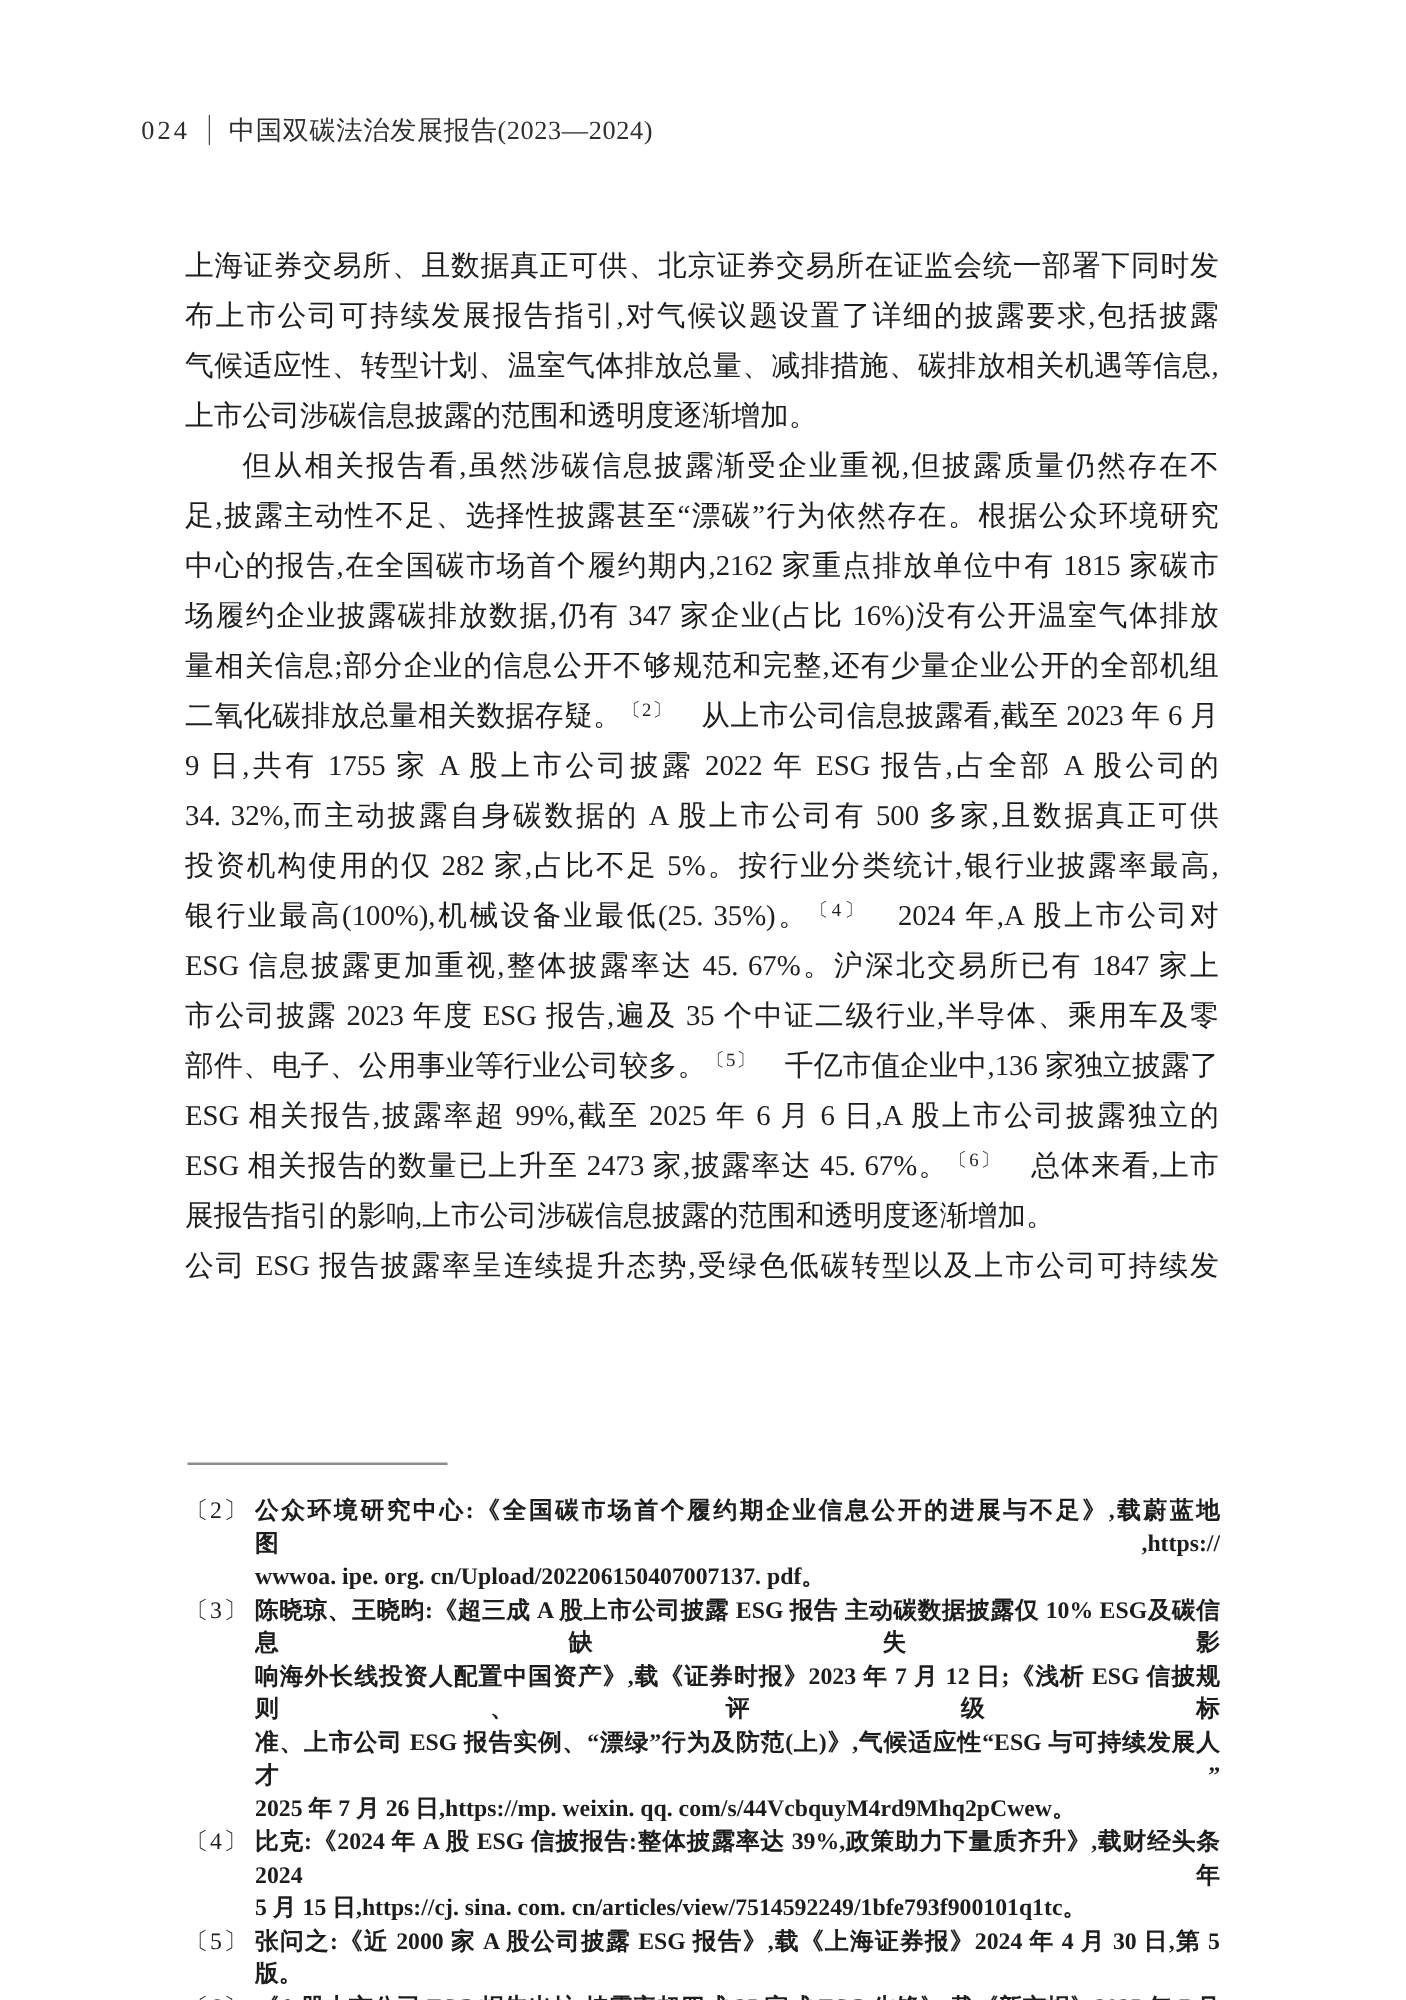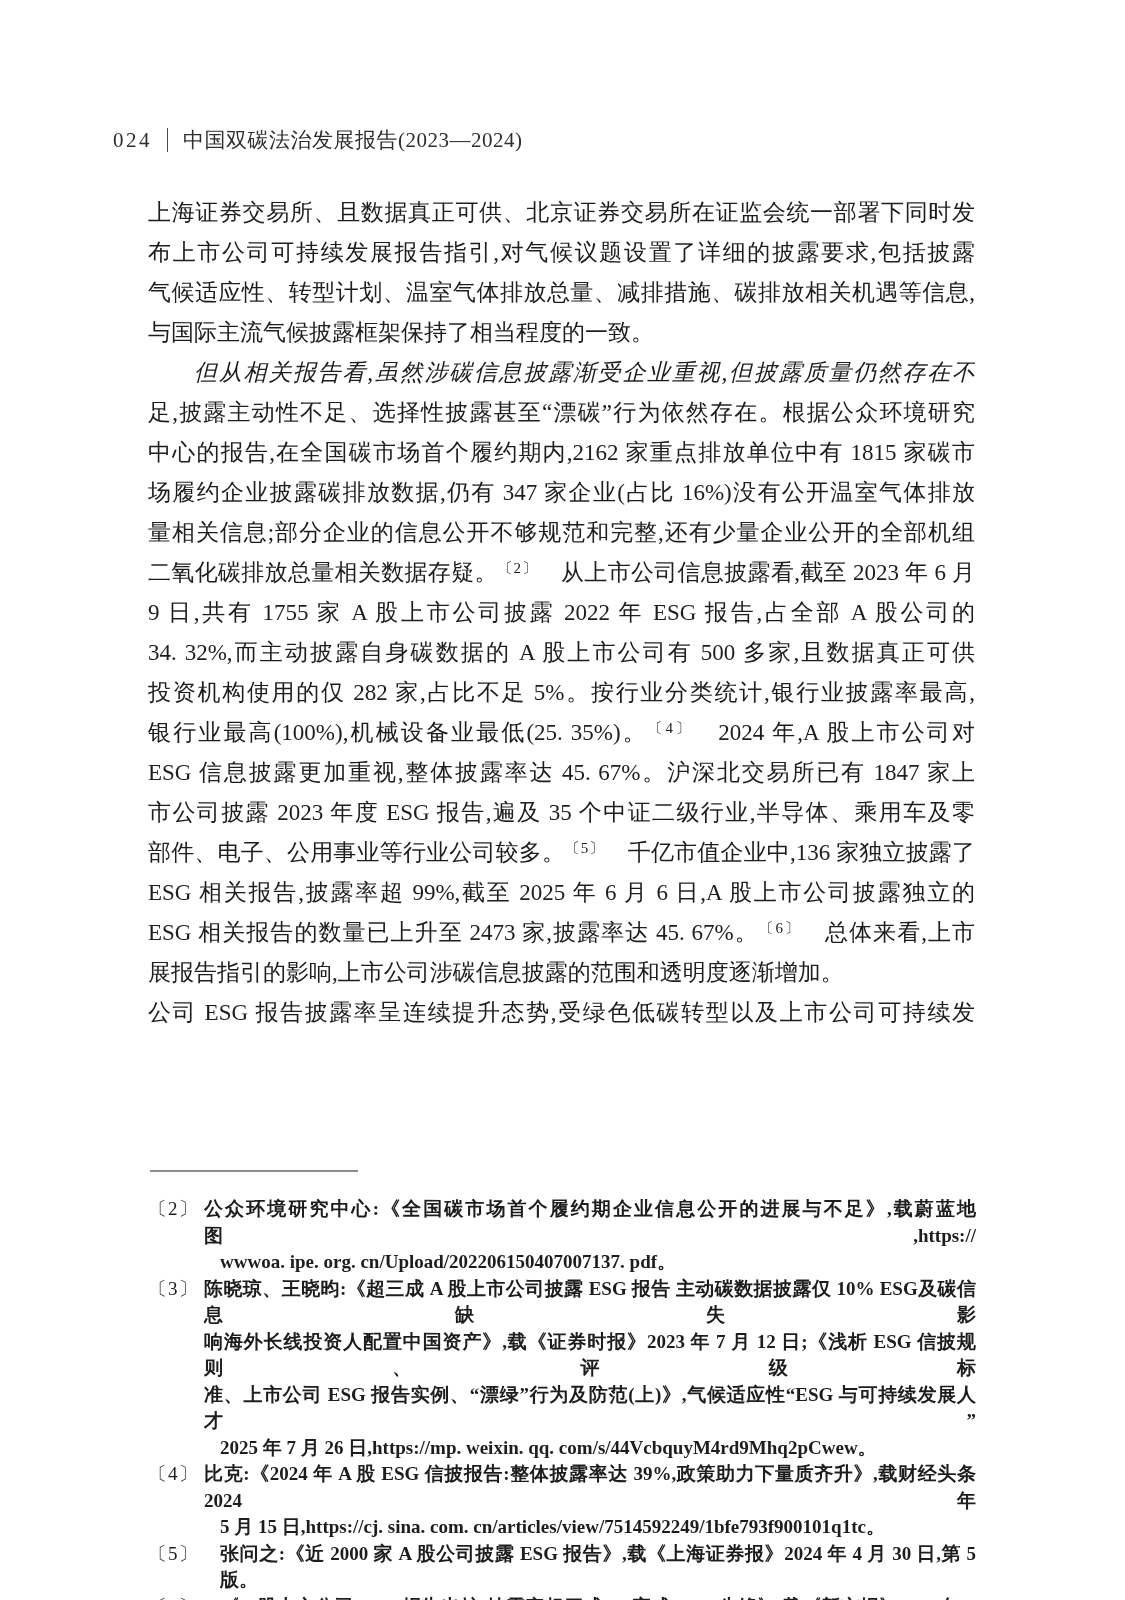--- a/index.html
+++ b/index.html
@@ -3,54 +3,54 @@
 <meta charset="utf-8">
 <style>
   html,body{margin:0;padding:0;background:#ffffff;}
   .page{
     position:relative;width:1125px;height:1600px;overflow:hidden;
     background:var(--bg,#ffffff);
     color:var(--text,#1d1d1d);
     font-family:"Liberation Serif","DejaVu Serif",serif;
   }
   
-  .header{position:absolute;left:113px;top:90px;display:flex;align-items:center;font-size:21px;color:#2e2e2e;margin-top:36px;}
+  .header{position:absolute;left:113px;top:90px;display:flex;align-items:center;font-size:21px;color:#2e2e2e;}
   .pagenum{letter-spacing:2.5px;}
   .hsep{display:inline-block;width:1px;height:24px;background:#4a4a4a;margin:0 15px;}
   .htitle{letter-spacing:0.5px;}
   
   .bodytext{position:absolute;left:148px;top:193px;width:827px;font-size:23px;}
   .line{line-height:40px;height:40px;text-align:justify;text-align-last:justify;overflow:hidden;}
   .line.plast{text-align-last:left;}
-  .para.indent .line:first-child{text-indent:46px;font-style:italic;}
+  .para.indent .line:first-child{text-indent:46px;}
   .fnref{font-size:15px;line-height:0;vertical-align:7px;letter-spacing:0.5px;}
   
   .fnrule{position:absolute;left:150px;top:1170px;width:208px;height:0;border-top:2px solid var(--divider,#8c8c8c);}
   .footnotes{position:absolute;left:148px;top:1196px;width:828px;font-size:19px;}
   .footnote{position:relative;padding-left:56px;}
   .fnlabel{position:absolute;left:0;top:0;line-height:26.5px;letter-spacing:1px;}
   .fnline{line-height:26.5px;text-align:justify;text-align-last:justify;overflow:hidden;font-weight:bold;}
-  .fnline.plast{text-align-last:left;margin-left:16px;}
+  .fnline.plast{text-align-last:left;}
 </style>
 </head>
 <body>
 
 <div class="page">
   <div class="header">
     <span class="pagenum">024</span>
     <span class="hsep"></span>
     <span class="htitle">中国双碳法治发展报告(2023—2024)</span>
   </div>
 
   <div class="bodytext">
       <div class="para">
         <div class="line">上海证券交易所、且数据真正可供、北京证券交易所在证监会统一部署下同时发</div>
         <div class="line">布上市公司可持续发展报告指引,对气候议题设置了详细的披露要求,包括披露</div>
         <div class="line">气候适应性、转型计划、温室气体排放总量、减排措施、碳排放相关机遇等信息,</div>
-        <div class="line plast">与国际主流气候披露框架保持了相当程度的一致。</div>
+        <div class="line plast">上市公司涉碳信息披露的范围和透明度逐渐增加。</div>
       </div>
       <div class="para indent">
         <div class="line">但从相关报告看,虽然涉碳信息披露渐受企业重视,但披露质量仍然存在不</div>
         <div class="line">足,披露主动性不足、选择性披露甚至“漂碳”行为依然存在。根据公众环境研究</div>
         <div class="line">中心的报告,在全国碳市场首个履约期内,2162 家重点排放单位中有 1815 家碳市</div>
         <div class="line">场履约企业披露碳排放数据,仍有 347 家企业(占比 16%)没有公开温室气体排放</div>
         <div class="line">量相关信息;部分企业的信息公开不够规范和完整,还有少量企业公开的全部机组</div>
         <div class="line">二氧化碳排放总量相关数据存疑。<sup class="fnref">〔2〕</sup>　从上市公司信息披露看,截至 2023 年 6 月</div>
         <div class="line">9 日,共有 1755 家 A 股上市公司披露 2022 年 ESG 报告,占全部 A 股公司的</div>
         <div class="line">34. 32%,而主动披露自身碳数据的 A 股上市公司有 500 多家,且数据真正可供</div>

